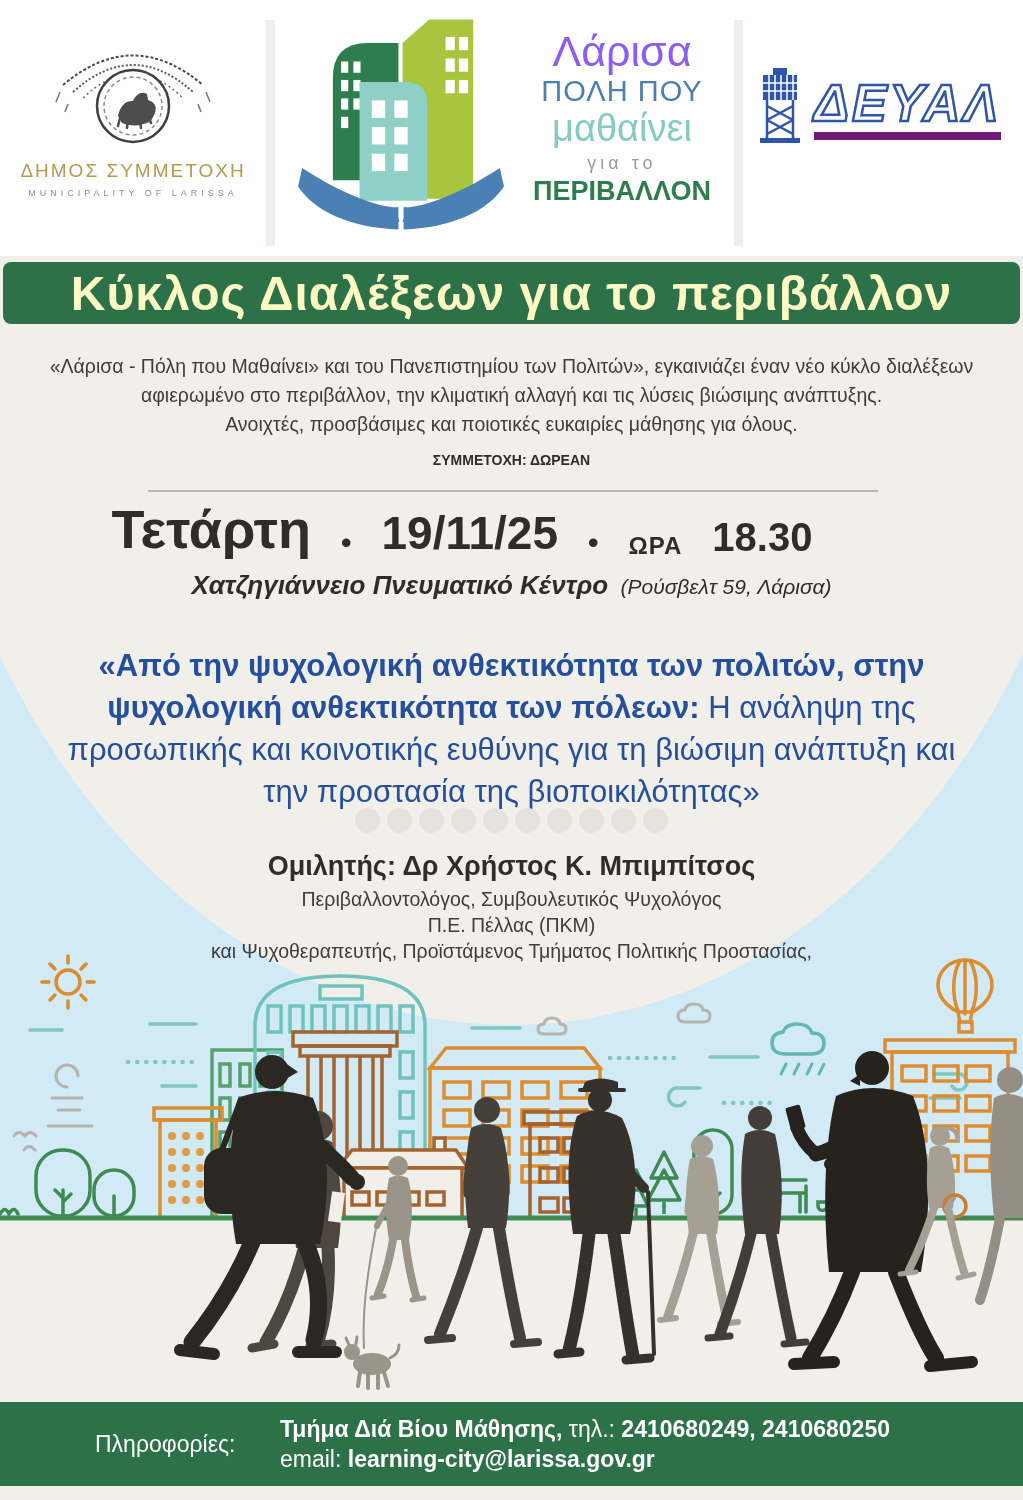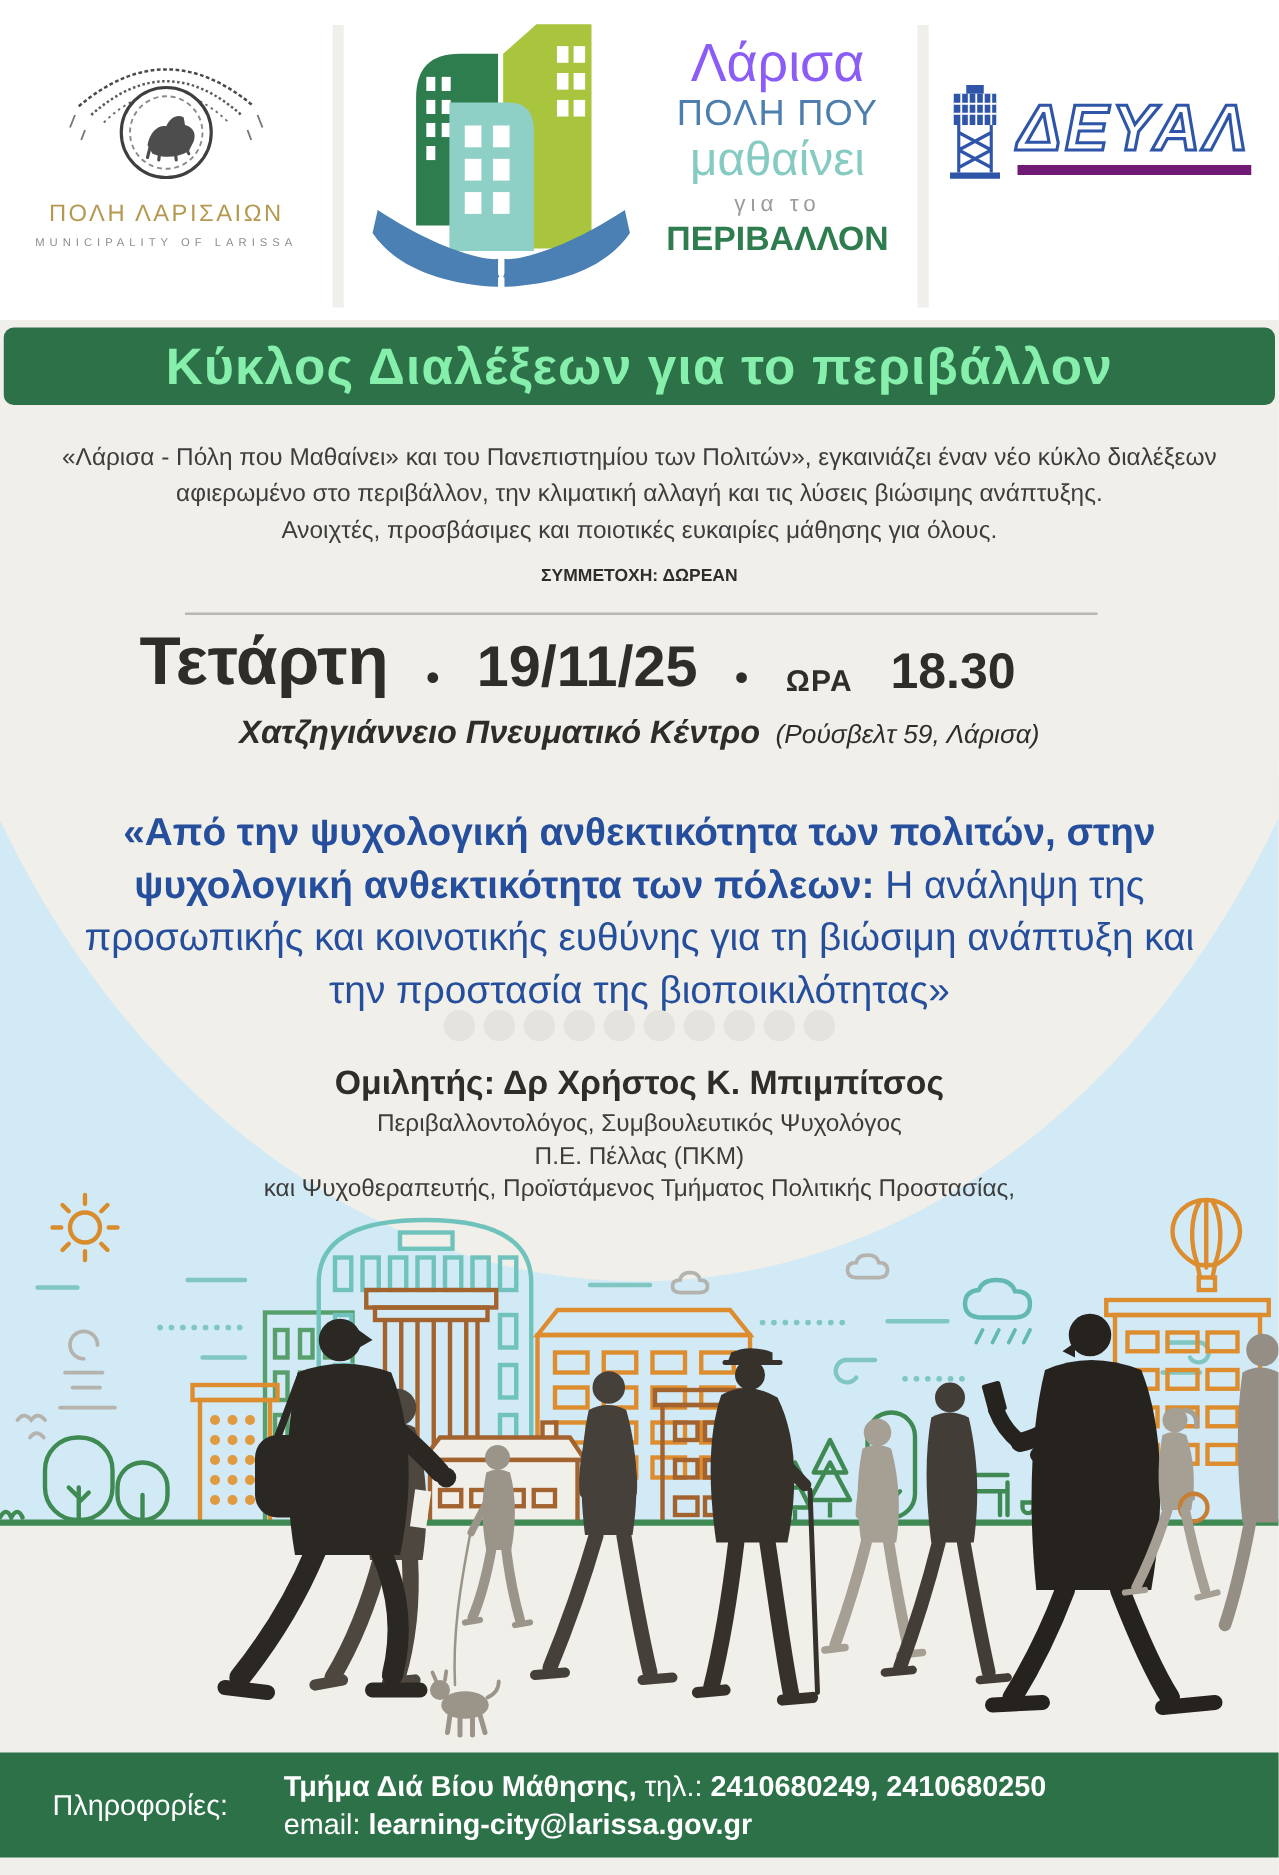--- a/index.html
+++ b/index.html
@@ -18,21 +18,21 @@
   .lc3{font-size:38px;color:#85cbc2;margin-top:3px;}
   .lc4{font-size:18px;color:#9b9b98;letter-spacing:4px;margin-top:7px;}
   .lc5{font-size:27px;font-weight:bold;color:#2e7d4f;margin-top:6px;}
   .deyal{position:absolute;left:756px;top:66px;width:250px;display:flex;align-items:center;}
   .deyal-text{font-size:52px;font-weight:bold;font-style:italic;letter-spacing:3px;
               color:#ffffff;-webkit-text-stroke:2.5px #2f55a8;margin-left:10px;
               border-bottom:8px solid #701a75;padding-bottom:2px;line-height:1.05;}
   
   .banner{position:absolute;top:262px;left:3px;width:1017px;height:62px;background:#2c7148;
           border-radius:8px;display:flex;align-items:center;justify-content:center;}
-  .banner-title{color:#86efac;font-size:41px;font-weight:bold;letter-spacing:1px;}
+  .banner-title{color:#fef9c3;font-size:48px;font-weight:bold;letter-spacing:1px;}
   
   .intro{position:absolute;top:352px;left:40px;width:943px;text-align:center;
          font-size:19.5px;line-height:29px;color:#3d3d3d;}
   .participation{position:absolute;top:452px;left:0;width:1023px;text-align:center;
                  font-size:14px;font-weight:bold;color:#2f2d2a;}
   .sepline{position:absolute;top:490px;left:148px;width:730px;height:2px;background:#b9b7b3;}
   
   .daterow{position:absolute;top:498px;left:0;width:924px;display:flex;justify-content:center;
            align-items:flex-end;gap:30px;color:#2f2d2a;}
   .day{font-size:54px;font-weight:bold;}
@@ -54,21 +54,21 @@
   .speaker{position:absolute;top:851px;left:0;width:1023px;text-align:center;
            font-size:27px;font-weight:bold;color:#2f2d2a;}
   .bio{position:absolute;top:886px;left:60px;width:903px;text-align:center;
        font-size:19.5px;line-height:26px;color:#3d3d3d;}
   
   .bg-band{position:absolute;top:620px;left:0;}
   .city{position:absolute;top:940px;left:0;}
   
   .footer{position:absolute;top:1402px;left:0;width:1023px;height:84px;background:#2c7148;
           display:flex;align-items:center;color:#ffffff;}
-  .f-label{margin-left:42px;font-size:23px;width:185px;}
+  .f-label{margin-left:95px;font-size:23px;width:185px;}
   .f-lines{font-size:23px;line-height:30px;}
   .f-lines b{font-weight:bold;}
 </style>
 </head>
 <body>
 
 <div class="page">
 
   <div class="header">
 
@@ -76,21 +76,21 @@
       <svg width="170" height="122" viewBox="0 0 170 122">
         <path d="M15,55 Q85,-4 155,55" stroke="#4a4a4a" stroke-width="2" fill="none" stroke-dasharray="3 2"></path>
         <path d="M25,62 Q85,8 145,62" stroke="#5a5a5a" stroke-width="2" fill="none" stroke-dasharray="2 2"></path>
         <path d="M35,68 Q85,20 135,68" stroke="#6a6a6a" stroke-width="1.5" fill="none" stroke-dasharray="2 3"></path>
         <path d="M12,62 l-4,10 M158,62 l4,10 M20,74 l-3,8 M150,74 l3,8" stroke="#777" stroke-width="1.5"></path>
         <circle cx="85" cy="76" r="36" stroke="#3f3f3f" stroke-width="2.5" fill="#ffffff"></circle>
         <circle cx="85" cy="76" r="29" stroke="#8a8a8a" stroke-width="1.5" fill="none" stroke-dasharray="4 3"></circle>
         <path d="M70,86 c2,-10 8,-16 15,-15 c3,-7 9,-10 14,-7 l1,6 c7,2 9,7 7,13 l-4,8 c-9,5 -20,6 -29,2 z" fill="#4d4d4d"></path>
         <path d="M72,88 l-2,8 M80,90 l-1,8 M92,90 l1,8 M100,86 l3,7" stroke="#4d4d4d" stroke-width="2.5" stroke-linecap="round"></path>
       </svg>
-      <div class="muni-title">ΠΟΛΗ ΛΑΡΙΣΑΙΩΝ</div>
+      <div class="muni-title">ΔΗΜΟΣ ΣΥΜΜΕΤΟΧΗ</div>
       <div class="muni-sub">MUNICIPALITY OF LARISSA</div>
     </div>
 
     <div class="hdr-divider" style="left:266px;"></div>
     <div class="hdr-divider" style="left:734px;"></div>
 
     <svg class="lc-logo" width="210" height="222" viewBox="0 0 205 216">
       <path d="M36,62 Q36,28 70,28 L100,28 L100,162 L36,162 Z" fill="#2e7d4f"></path>
       <rect x="44" y="46" width="7" height="11" fill="#fff"></rect>
         <rect x="56" y="46" width="7" height="11" fill="#fff"></rect>

